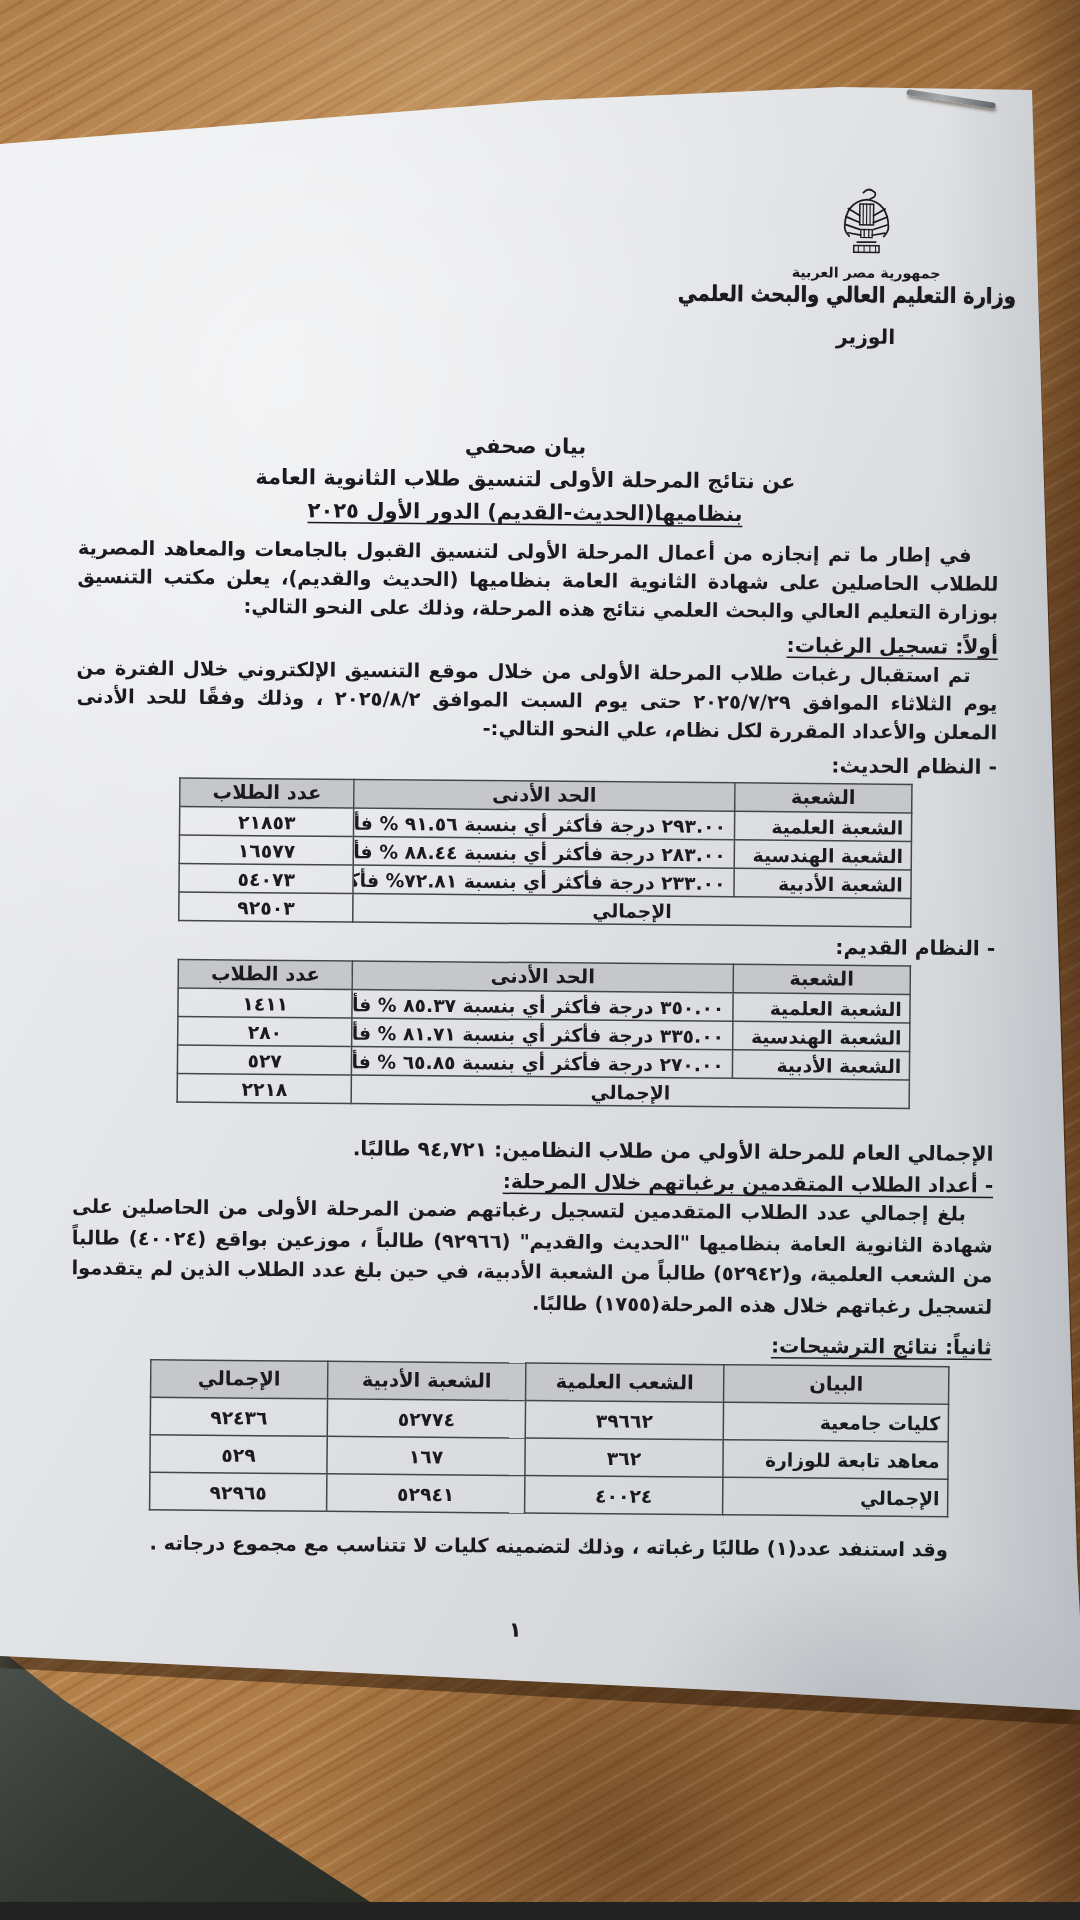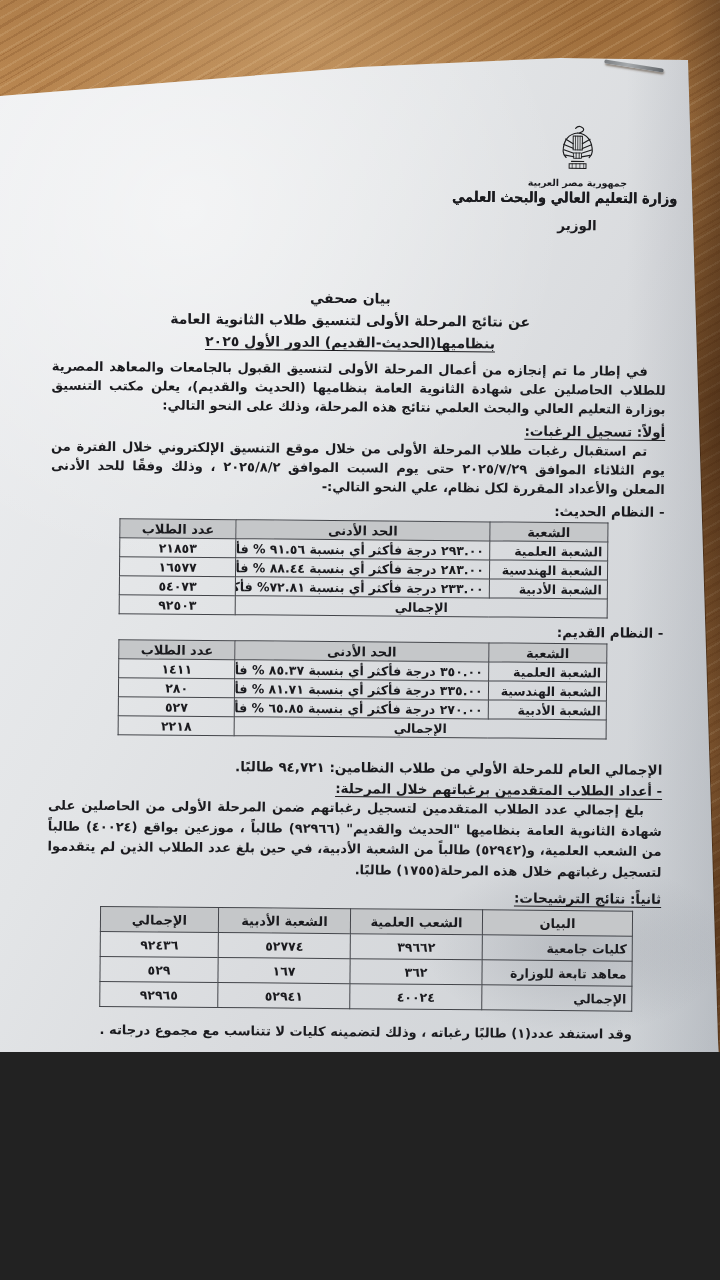--- a/index.html
+++ b/index.html
@@ -1,16 +1,16 @@
 <!DOCTYPE html>
 <html><head>
 <meta charset="utf-8">
 <style>
   html,body{margin:0;padding:0;background:#222;}
-  .scene{position:relative;width:720px;height:1052px;overflow:hidden;
+  .scene{position:relative;width:720px;height:1268px;overflow:hidden;
          font-family:"DejaVu Sans",sans-serif;background:#a9763f;}
   
   .wood{position:absolute;inset:0;
     background:
       repeating-linear-gradient(150deg, rgba(255,231,190,0.14) 0 2px, rgba(0,0,0,0) 2px 7px, rgba(92,46,12,0.16) 7px 9px, rgba(0,0,0,0) 9px 15px),
       repeating-linear-gradient(150deg, rgba(116,60,20,0.20) 0 1px, rgba(0,0,0,0) 1px 24px),
       linear-gradient(105deg,#bd8a53 0%,#b5824c 30%,#aa7843 58%,#8f6136 100%);}
   .wood::before{content:'';position:absolute;inset:0;
     background:
       radial-gradient(55% 28% at 42% 3%, rgba(255,222,172,0.26), transparent 70%),

